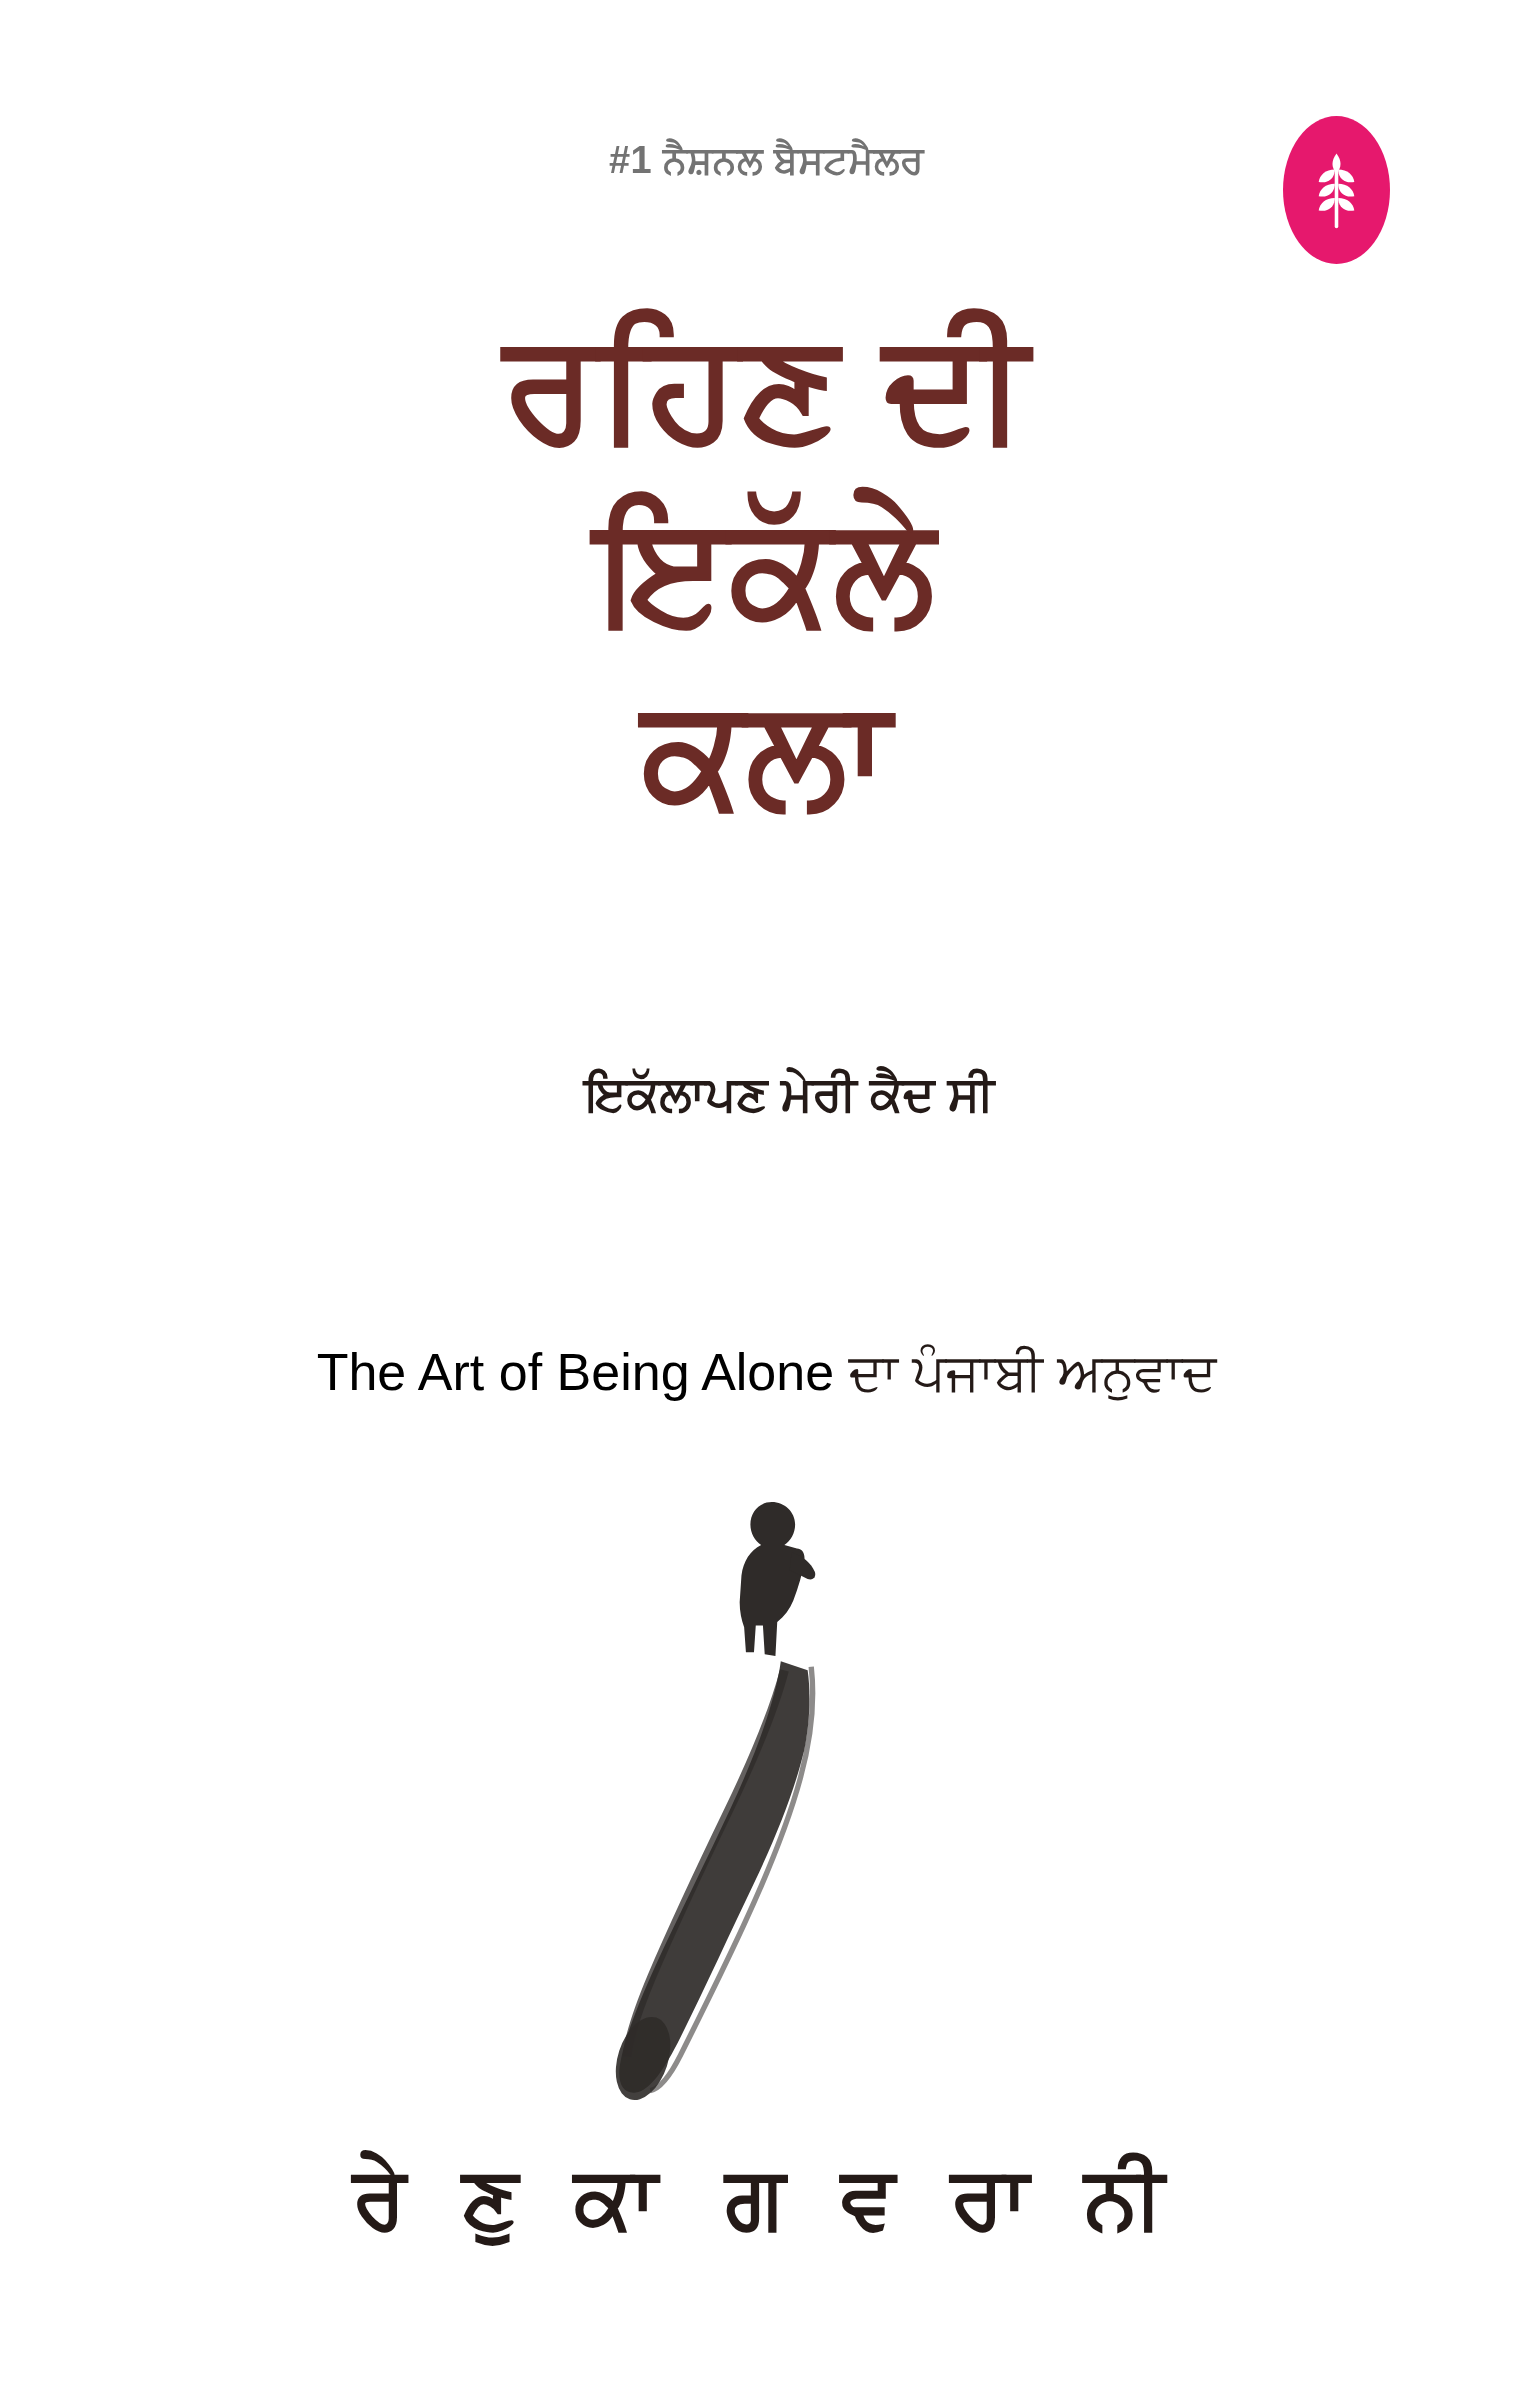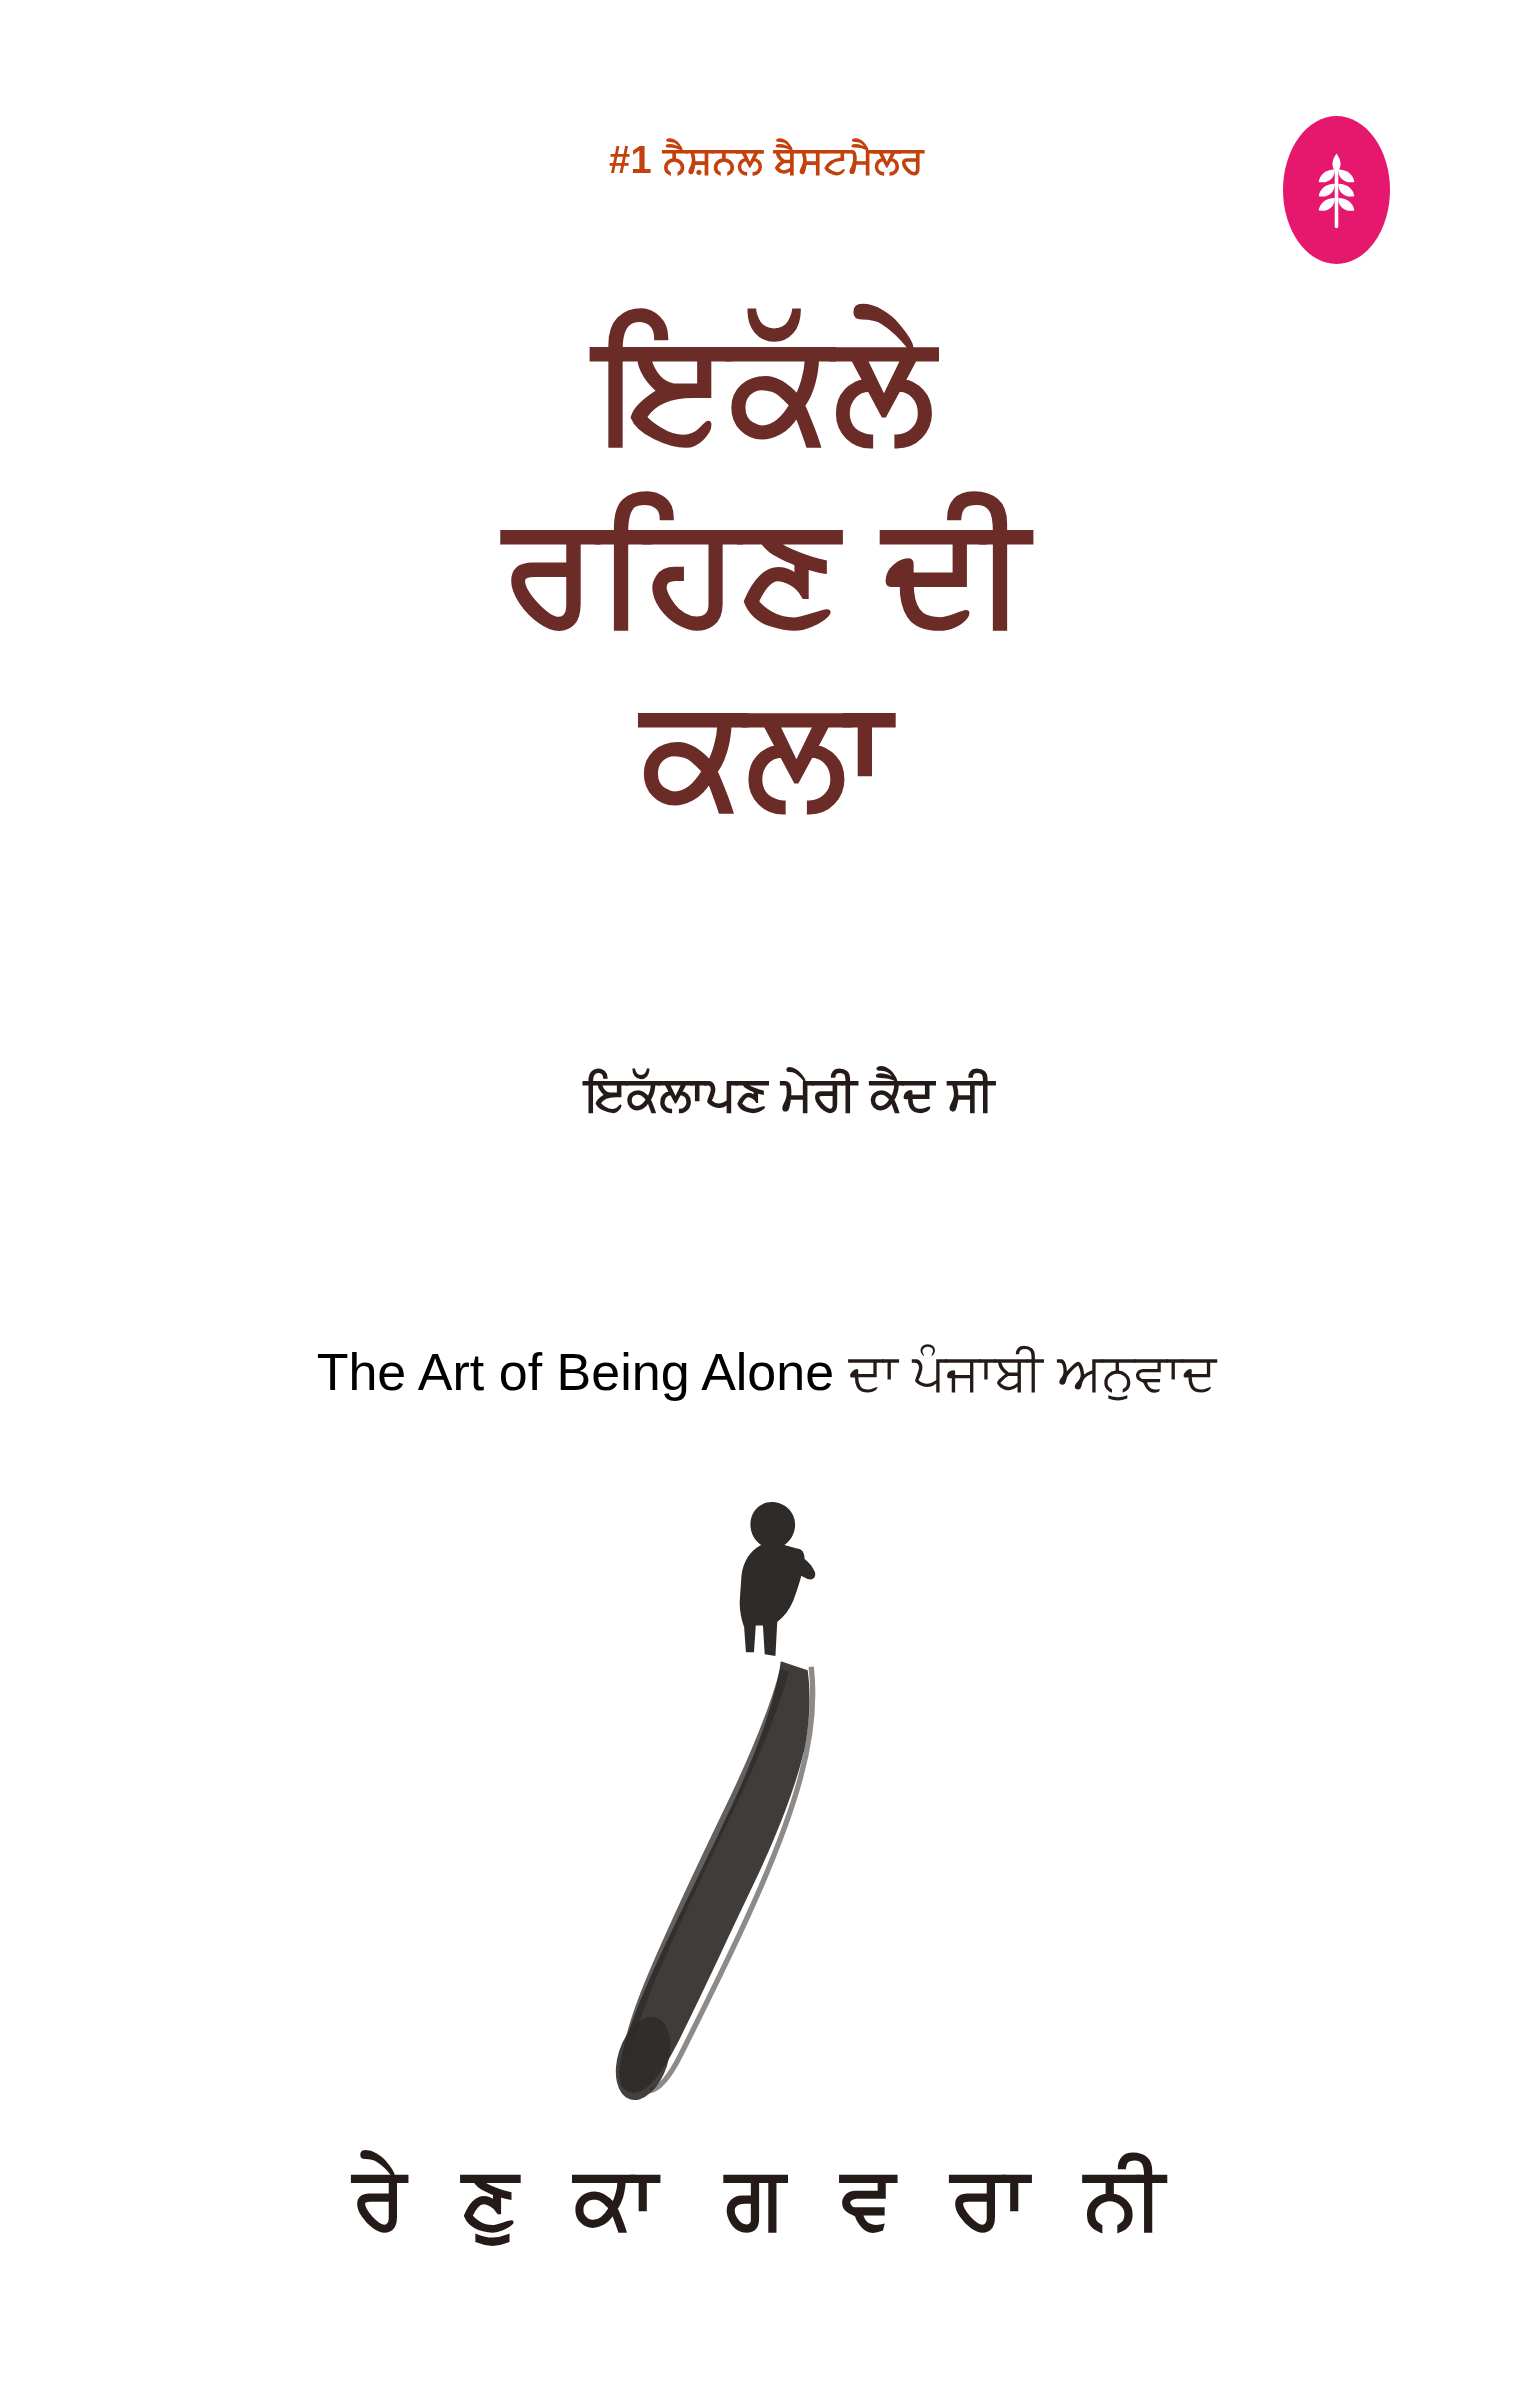--- a/index.html
+++ b/index.html
@@ -21,21 +21,21 @@
 
   
   .bestseller {
     position: absolute;
     top: 139px;
     left: 0;
     width: 1533px;
     text-align: center;
     font-size: 38px;
     font-weight: bold;
-    color: #c2410c;
+    color: #737373;
     letter-spacing: 0.4px;
   }
 
   
   .logo-badge {
     position: absolute;
     top: 116px;
     right: 143px;
     width: 107px;
     height: 148px;
@@ -143,22 +143,22 @@
           <path d="M30 48 C20 48 13 54 12 62 C22 64 29 59 30 50 Z"></path>
           <path d="M34 48 C44 48 51 54 52 62 C42 64 35 59 34 50 Z"></path>
           <path d="M30 64 C20 64 13 70 12 78 C22 80 29 75 30 66 Z"></path>
           <path d="M34 64 C44 64 51 70 52 78 C42 80 35 75 34 66 Z"></path>
         </g>
       </svg>
     </span>
   </div>
 
   <div class="title-block">
+    <span class="title-line">ਰਹਿਣ ਦੀ</span>
     <span class="title-line">ਇਕੱਲੇ</span>
-    <span class="title-line">ਰਹਿਣ ਦੀ</span>
     <span class="title-line">ਕਲਾ</span>
   </div>
 
   <div class="tagline">
     <span>ਇਕੱਲਾਪਣ ਮੇਰੀ ਕੈਦ ਸੀ</span>
   </div>
 
   <div class="subtitle">
     <span class="en">The Art of Being Alone</span><span class="pa"> ਦਾ ਪੰਜਾਬੀ ਅਨੁਵਾਦ</span>
   </div>

